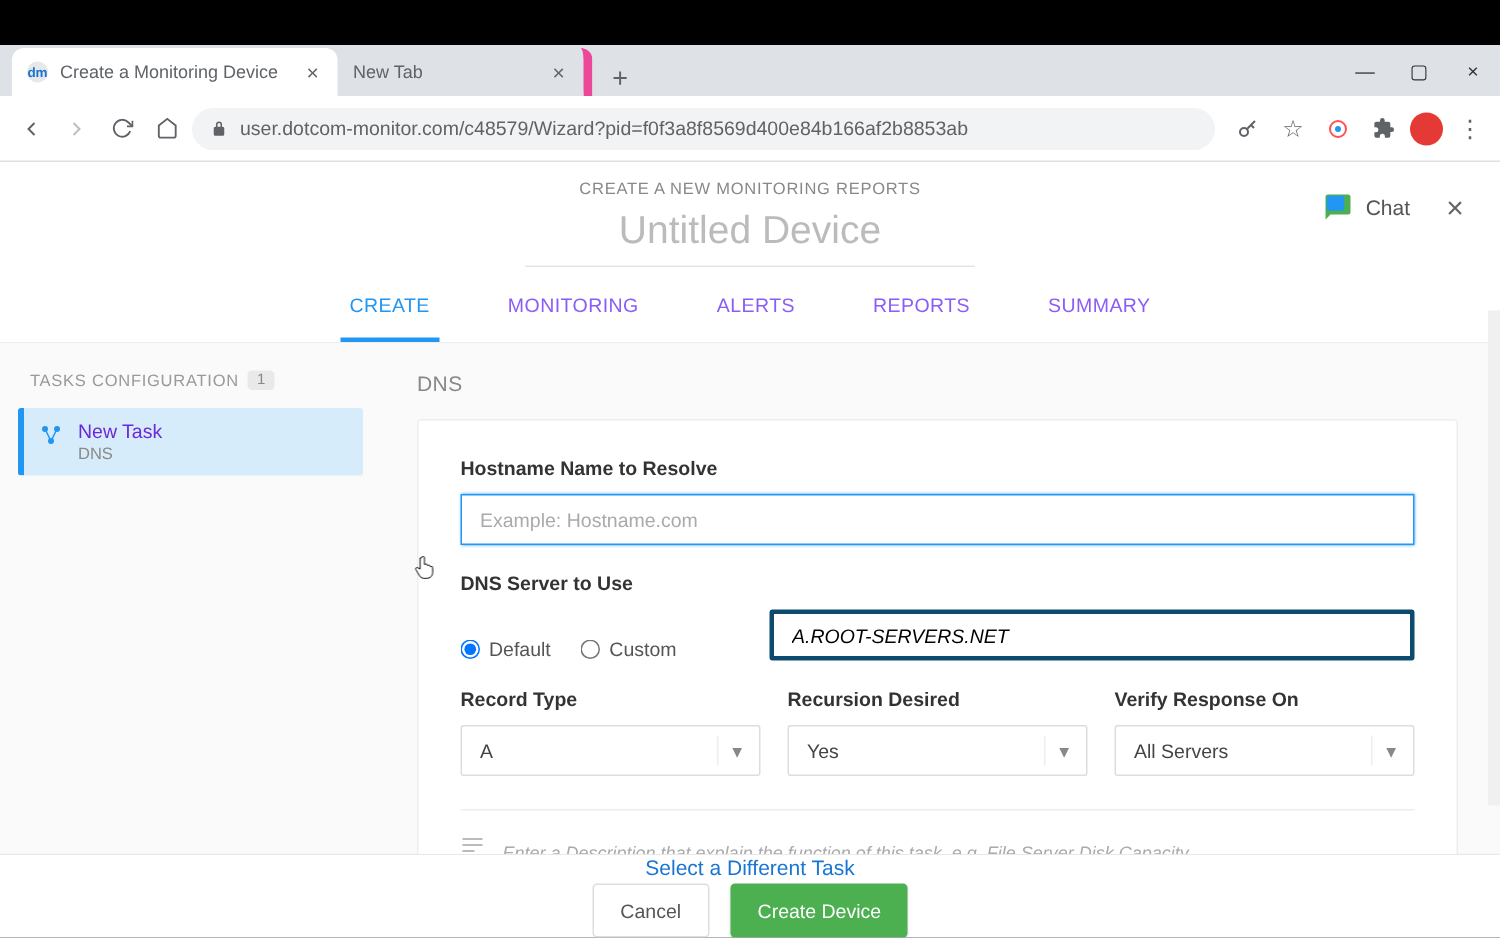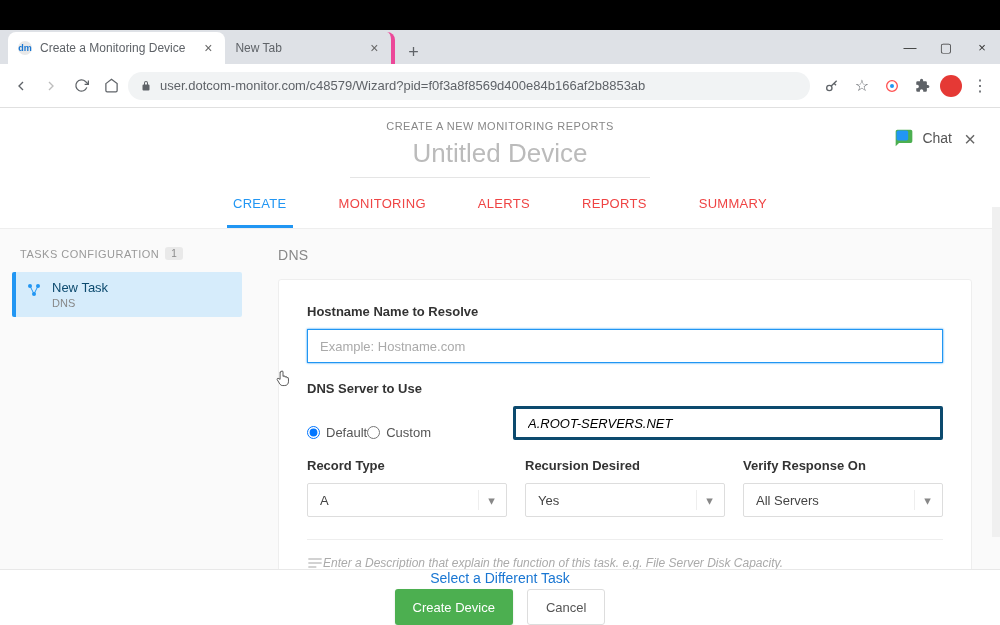--- a/index.html
+++ b/index.html
@@ -4,79 +4,79 @@
   <style>
     * { box-sizing: border-box; margin: 0; padding: 0; font-family: -apple-system, BlinkMacSystemFont, 'Segoe UI', Arial, sans-serif; }
     body { width: 1000px; height: 625px; background: #000; overflow: hidden; position: relative; }
     .screen { width: 1000px; height: 595px; margin-top: 30px; background: #fff; display: flex; flex-direction: column; }
     .black-top { position: absolute; top: 0; left: 0; width: 1000px; height: 30px; background: #000; }
 
     
     .chrome-tabs { height: 34px; background: #dee1e6; display: flex; align-items: flex-end; padding-left: 8px; position: relative; }
     .tab { height: 32px; display: flex; align-items: center; padding: 0 10px; border-radius: 8px 8px 0 0; font-size: 12px; color: #5f6368; gap: 8px; min-width: 170px; position: relative; }
     .tab.active { background: #fff; }
-    .tab.inactive { background: transparent; border-right: 4px solid #ec4899; margin-top: 32px; }
+    .tab.inactive { background: transparent; border-right: 6px solid #ec4899; margin-top: 32px; }
     .tab-favicon { width: 14px; height: 14px; border-radius: 50%; display: flex; align-items: center; justify-content: center; font-size: 9px; font-weight: bold; }
     .tab-close { width: 14px; height: 14px; color: #666; font-size: 14px; cursor: pointer; text-align: center; line-height: 14px; }
     .tab-add { width: 24px; height: 24px; color: #5f6368; font-size: 18px; text-align: center; line-height: 24px; cursor: pointer; margin-left: 6px; }
     .window-controls { position: absolute; right: 0; top: 0; display: flex; height: 34px; }
     .wc-btn { width: 36px; height: 34px; display: flex; align-items: center; justify-content: center; color: #333; font-size: 13px; cursor: pointer; }
 
     
     .chrome-addr { height: 44px; background: #fff; border-bottom: 1px solid #e0e0e0; display: flex; align-items: center; padding: 17px 8px; gap: 4px; }
     .nav-icon { width: 26px; height: 26px; display: flex; align-items: center; justify-content: center; color: #5f6368; cursor: pointer; font-size: 16px; border-radius: 50%; }
     .nav-icon.disabled { color: #bdbdbd; cursor: default; }
     .addr-input { flex: 1; height: 28px; background: #f1f3f4; border-radius: 14px; display: flex; align-items: center; padding: 0 12px; font-size: 13px; color: #5f6368; gap: 8px; }
     .addr-icons-right { display: flex; gap: 6px; align-items: center; margin-left: 6px; }
     .ext-icon { width: 24px; height: 24px; display: flex; align-items: center; justify-content: center; color: #5f6368; cursor: pointer; }
     .profile-icon { width: 22px; height: 22px; border-radius: 50%; background: #e53935; }
 
     
     .app-header { padding-top: 12px; position: relative; background: #fff; text-align: center; }
     .header-label { font-size: 11px; color: #888; letter-spacing: 0.5px; }
     .device-title { font-size: 26px; color: #bbb; margin-top: 6px; font-weight: 400; }
     .title-underline { width: 300px; height: 1px; background: #e5e5e5; margin: 8px auto 0; }
-    .chat-btn { position: absolute; right: 48px; top: 20px; display: flex; align-items: center; gap: 8px; color: #555; cursor: pointer; font-size: 14px; }
+    .chat-btn { position: absolute; right: 60px; top: 20px; display: flex; align-items: center; gap: 8px; color: #555; cursor: pointer; font-size: 14px; }
     .chat-icon-svg { width: 20px; height: 20px; }
     .header-close { position: absolute; right: 20px; top: 22px; width: 20px; height: 20px; color: #666; cursor: pointer; font-size: 20px; text-align: center; line-height: 18px; }
     .app-header::after { content:""; position:absolute; right:42px; top:0; bottom:0; width:1px; background:#eee; display:none;}
 
     
     .wizard-tabs { display: flex; justify-content: center; gap: 40px; margin-top: 18px; border-bottom: 1px solid #eee; }
-    .wtab { padding: 0 6px 14px; font-size: 13px; color: #ef4444; cursor: pointer; letter-spacing: 0.3px; }
+    .wtab { padding: 0 6px 14px; font-size: 13px; color: #8b5cf6; cursor: pointer; letter-spacing: 0.3px; }
     .wtab.active { color: #2196f3; border-bottom: 3px solid #2196f3; font-weight: 500; }
 
     
     .app-body { flex: 1; display: flex; background: #fafafa; overflow: hidden; position: relative; }
 
     
     .sidebar { width: 250px; padding: 18px 8px 0 12px; background: #fafafa; }
     .side-head { font-size: 11px; color: #999; letter-spacing: 0.5px; display: flex; align-items: center; gap: 6px; padding: 0 8px 12px; }
     .side-badge { background: #e9e9e9; color: #888; font-size: 10px; padding: 1px 6px; border-radius: 3px; }
     .side-item { background: #d6ecfb; border-left: 4px solid #2196f3; padding: 8px 10px; border-radius: 2px; display: flex; gap: 10px; align-items: flex-start; cursor: pointer; }
     .side-icon { color: #2196f3; font-size: 14px; margin-top: 2px; }
-    .side-text-top { color: #0c4a6e; font-size: 13px; }
+    .side-text-top { color: #6d28d9; font-size: 13px; }
     .side-text-sub { color: #888; font-size: 11px; margin-top: 2px; }
 
     
     .main { flex: 1; padding: 18px 28px; overflow: auto; position: relative; }
     .section-title { color: #888; font-size: 14px; margin-bottom: 16px; letter-spacing: 0.3px; }
     .card { background: #fff; border: 1px solid #eee; border-radius: 3px; padding: 24px 28px; }
     .form-label { font-size: 13px; color: #333; font-weight: 600; margin-bottom: 10px; }
     .text-input { width: 100%; height: 34px; border: 1px solid #2196f3; box-shadow: 0 0 2px #2196f3; border-radius: 0; padding: 0 12px; font-size: 13px; margin-bottom: 18px; outline: none; }
     .text-input::placeholder { color: #aaa; }
-    .radio-row { display: flex; align-items: center; font-size: 13px; color: #555; }
+    .radio-row { display: flex; gap: 20px; align-items: center; font-size: 13px; color: #555; }
     .radio-row label { display: flex; gap: 6px; align-items: center; cursor: pointer; }
     .dns-server-row { display: flex; gap: 16px; align-items: flex-end; margin-bottom: 18px; }
     .dns-server-input { flex: 1; height: 34px; border: 3px solid #0c4a6e; border-radius: 2px; padding: 0 12px; font-size: 13px; background: #fff; font-style: italic; }
     .triple-row { display: flex; gap: 18px; margin-bottom: 22px; }
     .col { flex: 1; }
     .select { width: 100%; height: 34px; border: 1px solid #ddd; border-radius: 2px; display: flex; align-items: center; justify-content: space-between; padding: 0 8px 0 12px; font-size: 13px; background: #fff; cursor: pointer; color: #444; }
     .caret-btn { width: 20px; height: 20px; display: flex; align-items: center; justify-content: center; color: #888; border-left: 1px solid #eee; padding-left: 6px; }
-    .desc-row { display: flex; align-items: flex-start; gap: 0; border-top: 1px solid #eee; padding-top: 16px; }
+    .desc-row { display: flex; align-items: flex-end; gap: 12px; border-top: 1px solid #eee; padding-top: 16px; }
     .desc-icon { color: #bbb; font-size: 16px; }
     .desc-text { color: #aaa; font-size: 12px; font-style: italic; }
     .scroll-gutter { position: absolute; right: 0; top: 207px; width: 8px; height: 330px; background: #f0f0f0; }
 
     
     .footer { height: 56px; background: #fff; border-top: 1px solid #e8e8e8; display: flex; align-items: center; justify-content: space-between; padding: 0 24px; flex-direction: column; }
     .sel-task { color: #1976d2; font-size: 14px; cursor: pointer; }
     .footer-btns { display: flex; gap: 14px; }
     .btn { height: 36px; padding: 0 18px; border-radius: 3px; font-size: 13px; cursor: pointer; display: flex; align-items: center; }
     .btn-cancel { background: #fff; color: #555; border: 1px solid #ddd; }
@@ -271,22 +271,22 @@
 
     </div>
 
   </div>
 
   <div class="scroll-gutter"></div>
 
   <div class="footer">
     <div class="sel-task">Select a Different Task</div>
     <div class="footer-btns">
+      <div class="btn btn-cancel">Cancel</div>
       <div class="btn btn-create">Create Device</div>
-      <div class="btn btn-cancel">Cancel</div>
     </div>
   </div>
 
 </div>
 
 <svg class="cursor-hand" viewBox="0 0 24 28">
   <path fill="#fff" stroke="#000" stroke-width="1" d="M9 3a1.5 1.5 0 0 1 3 0v7l1-.5a1.3 1.3 0 0 1 2 1v.5l1-.3a1.3 1.3 0 0 1 2 1v.5l.7-.2a1.3 1.3 0 0 1 1.8 1.2v5c0 3-2 6-6 6h-3c-2 0-3.5-1-4.5-2.5L3 15c-.6-1 .4-2.3 1.5-2l3 1.5V3z"></path>
 </svg>
 
 </body></html>

